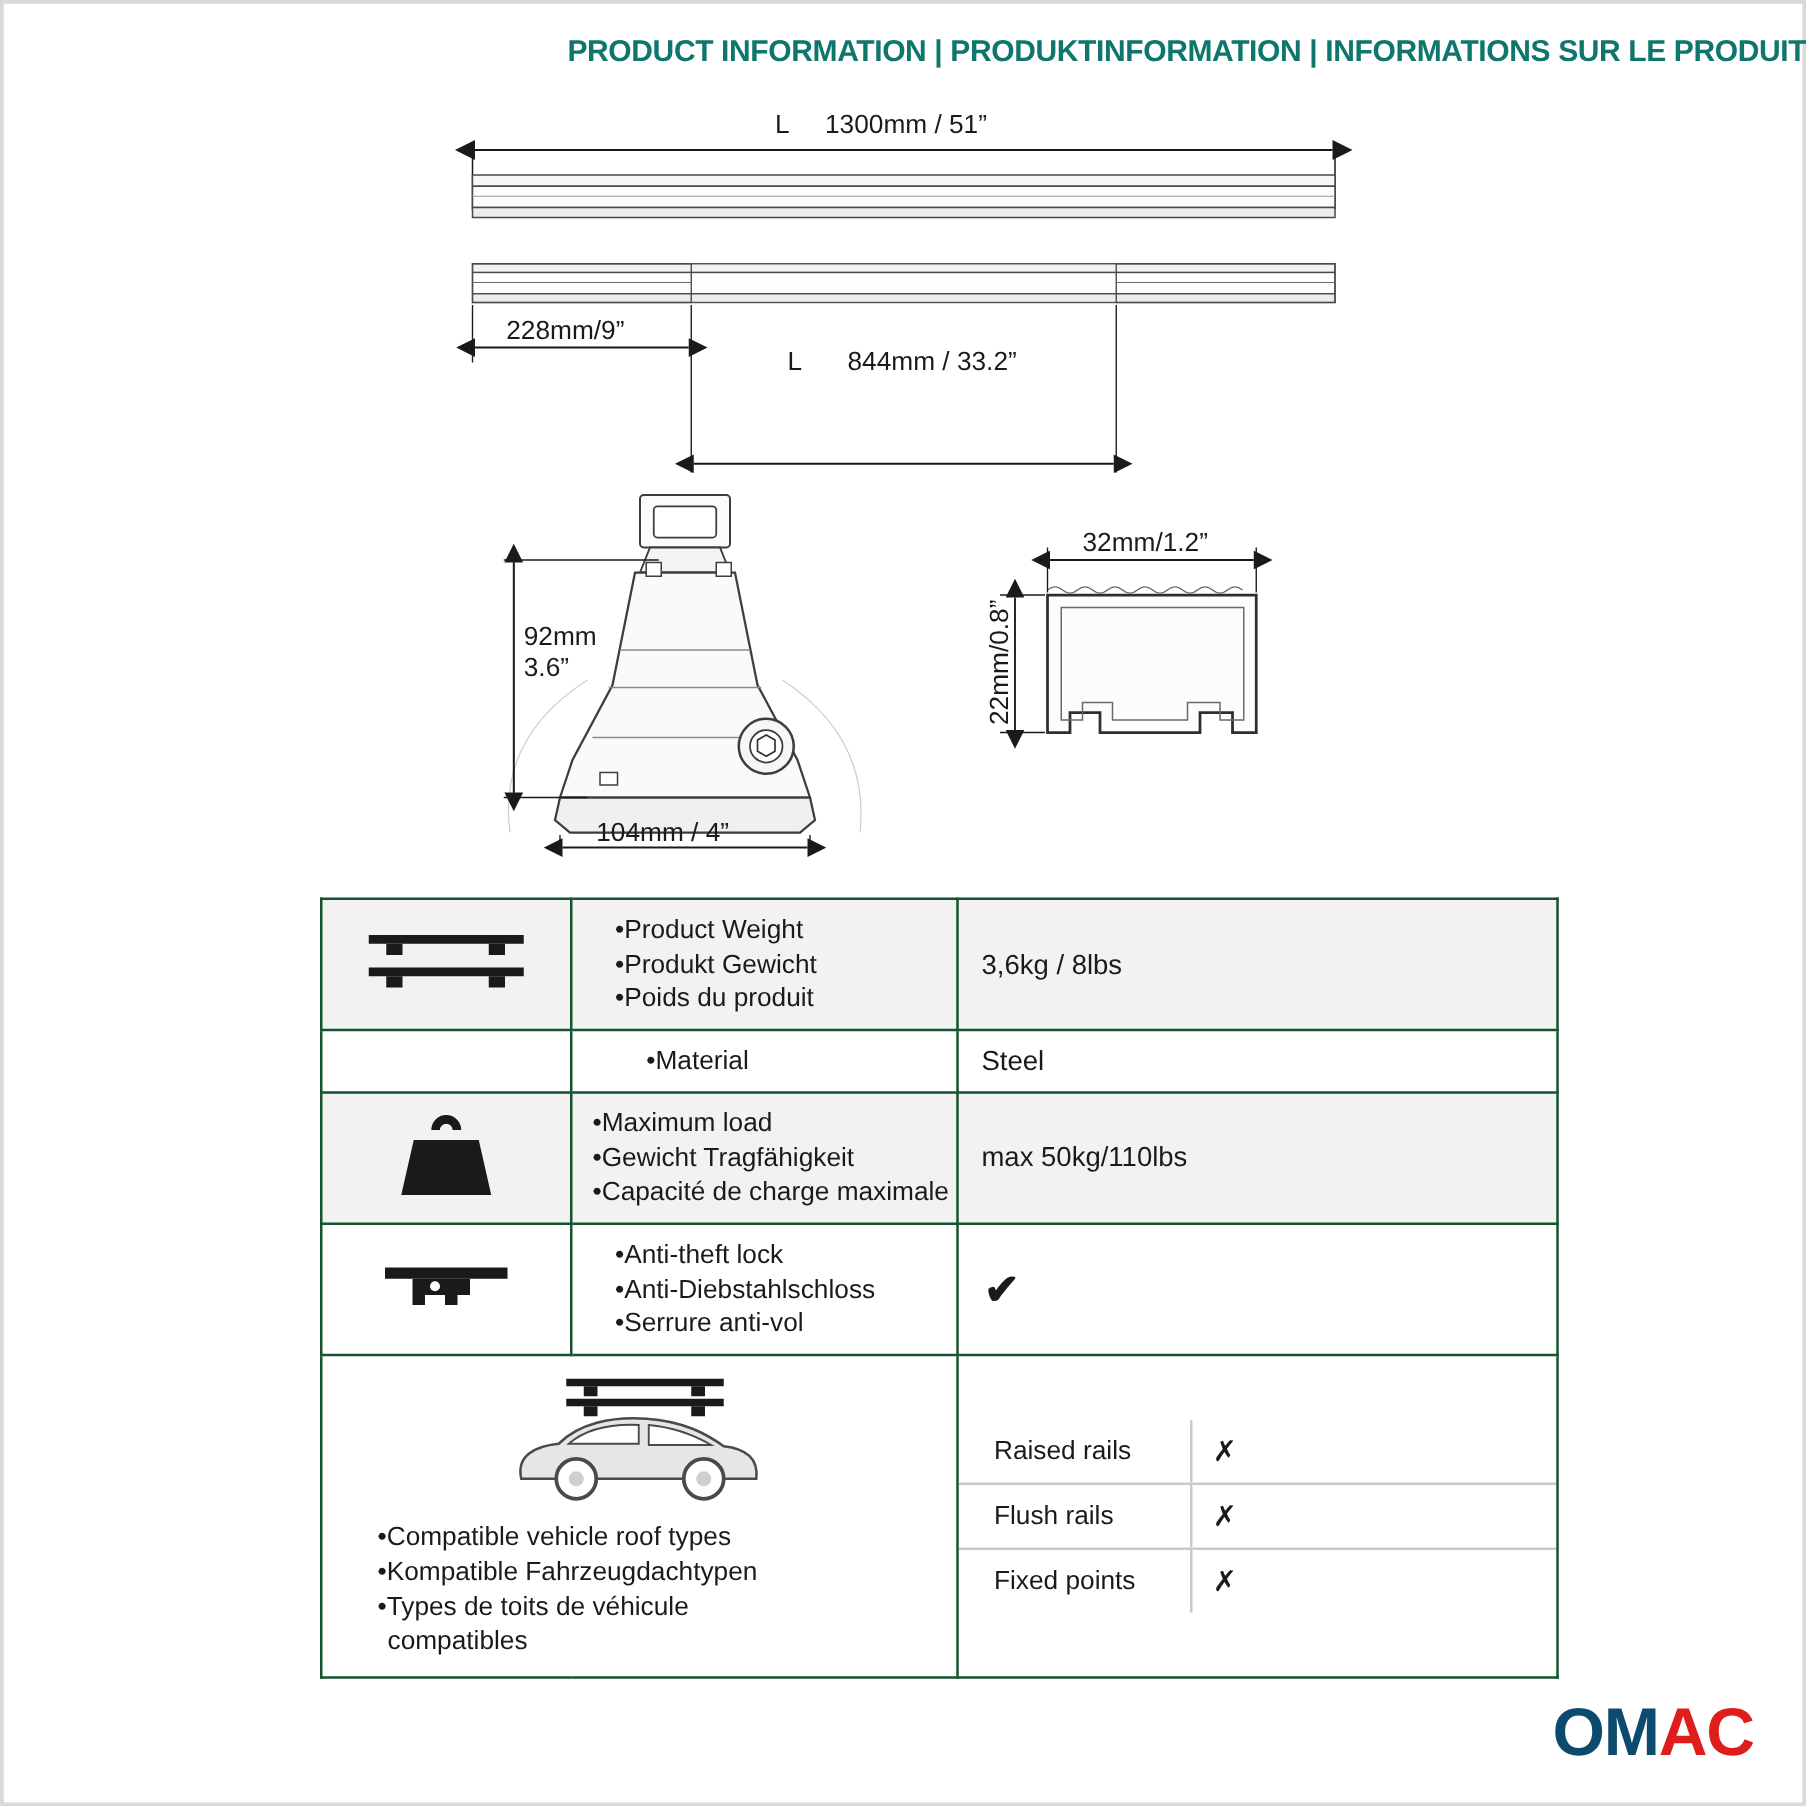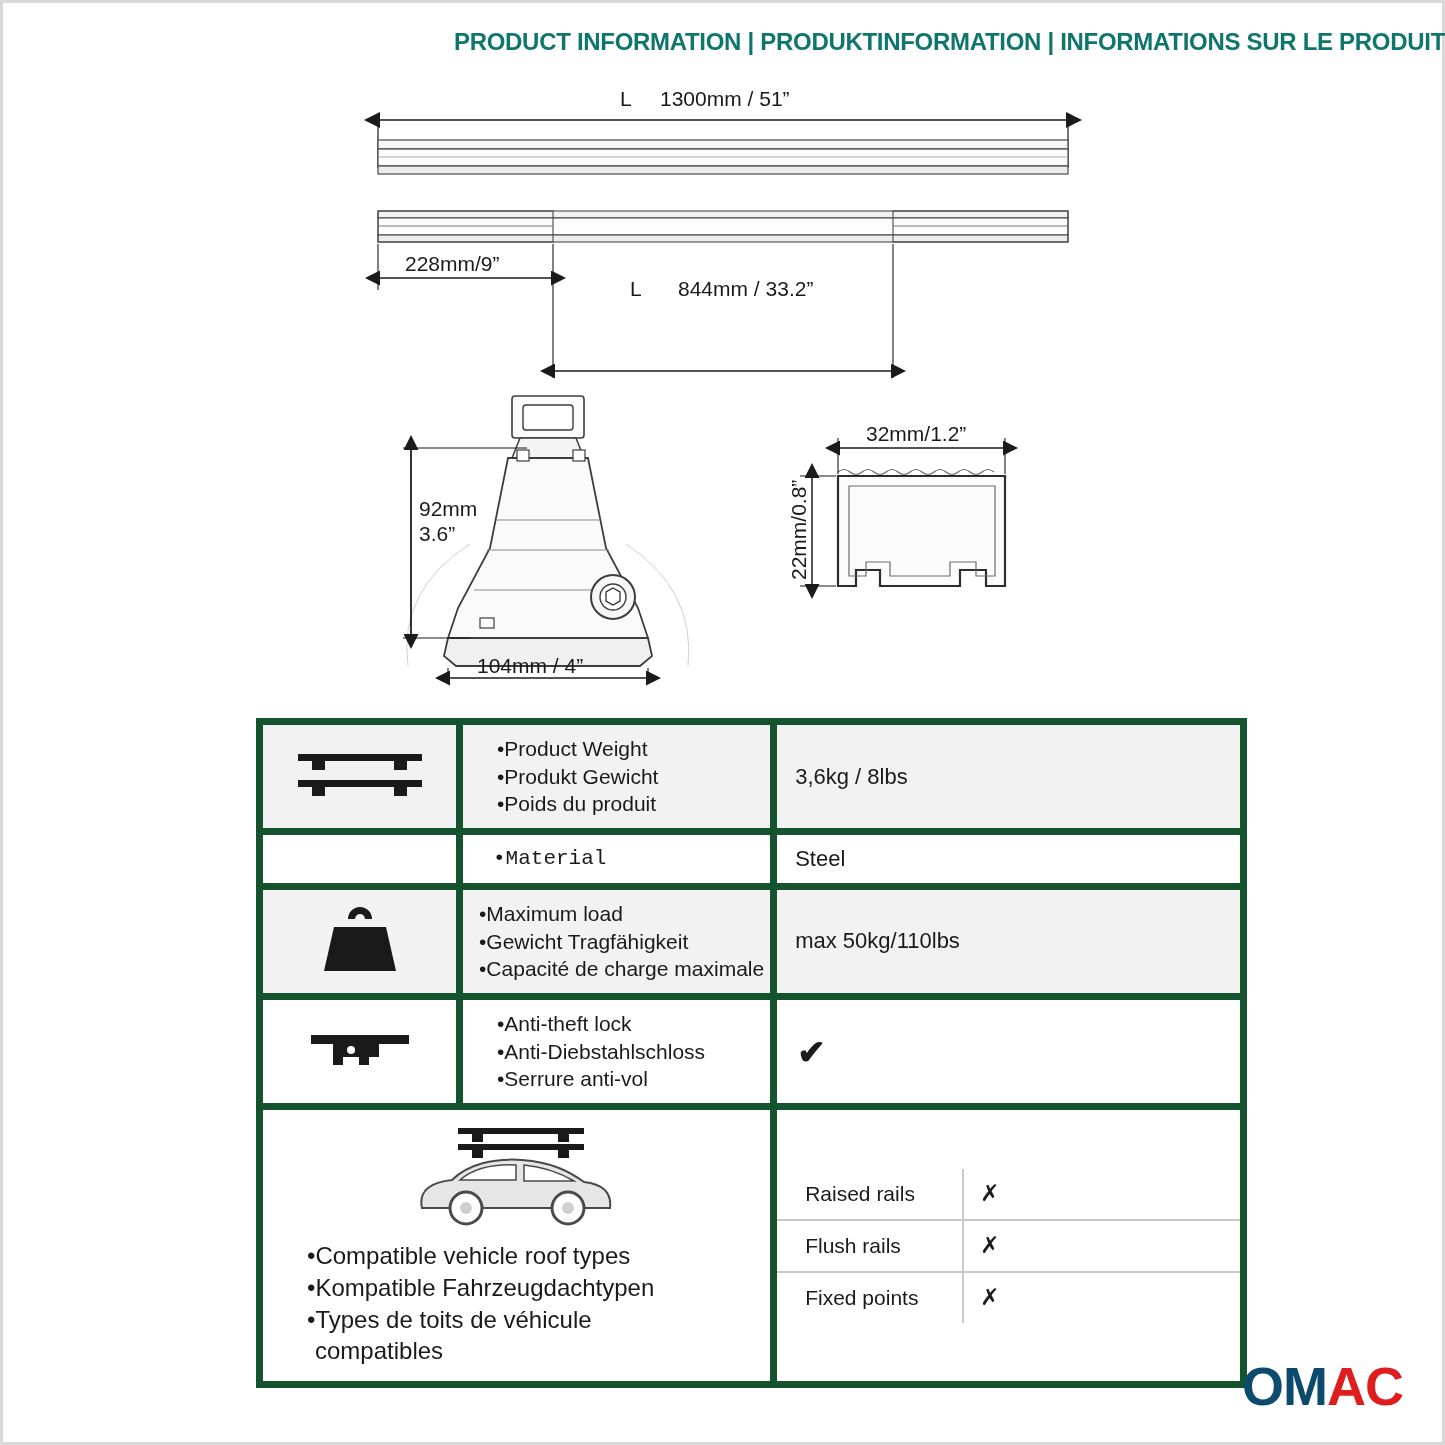--- a/index.html
+++ b/index.html
@@ -50,21 +50,21 @@
   .spec-table {
     position: absolute;
     left: 256px;
     top: 718px;
     width: 991px;
     border: 2px solid #c9c9c9;
     border-collapse: collapse;
     background: #fff;
   }
   .spec-table td {
-    border: 7px solid #14532d;
+    border: 2px solid #14532d;
     vertical-align: middle;
     padding: 0;
   }
   .col-icon { width: 200px; text-align: center; }
   .col-label { width: 236px; }
   .col-value { }
   .row-shade { background: #f2f2f2; }
   .labels {
     font-size: 21px;
     line-height: 1.32;
@@ -104,21 +104,21 @@
     padding: 0;
     vertical-align: top;
   }
   .compat-inner {
     display: flex;
     flex-direction: column;
     align-items: center;
     padding: 10px 0 14px 0;
   }
   .compat-text {
-    font-size: 24px;
+    font-size: 21px;
     line-height: 1.32;
     align-self: flex-start;
     padding-left: 44px;
     margin-top: 6px;
     white-space: nowrap;
   }
   .compat-text .wrap2 { padding-left: 8px; }
   
   .logo {
     position: absolute;
@@ -269,21 +269,21 @@
         </div>
       </td>
       <td class="col-value">
         <div class="value">3,6kg / 8lbs</div>
       </td>
     </tr>
 
     <tr>
       <td class="col-icon"></td>
       <td class="col-label">
-        <div class="labels" style="padding-left:30px;font-family:Liberation Mono, monospace;">
+        <div class="labels" style="padding-left:59px;">
           <div>•Material</div>
         </div>
       </td>
       <td class="col-value">
         <div class="value">Steel</div>
       </td>
     </tr>
 
     <tr class="row-shade">
       <td class="col-icon">

